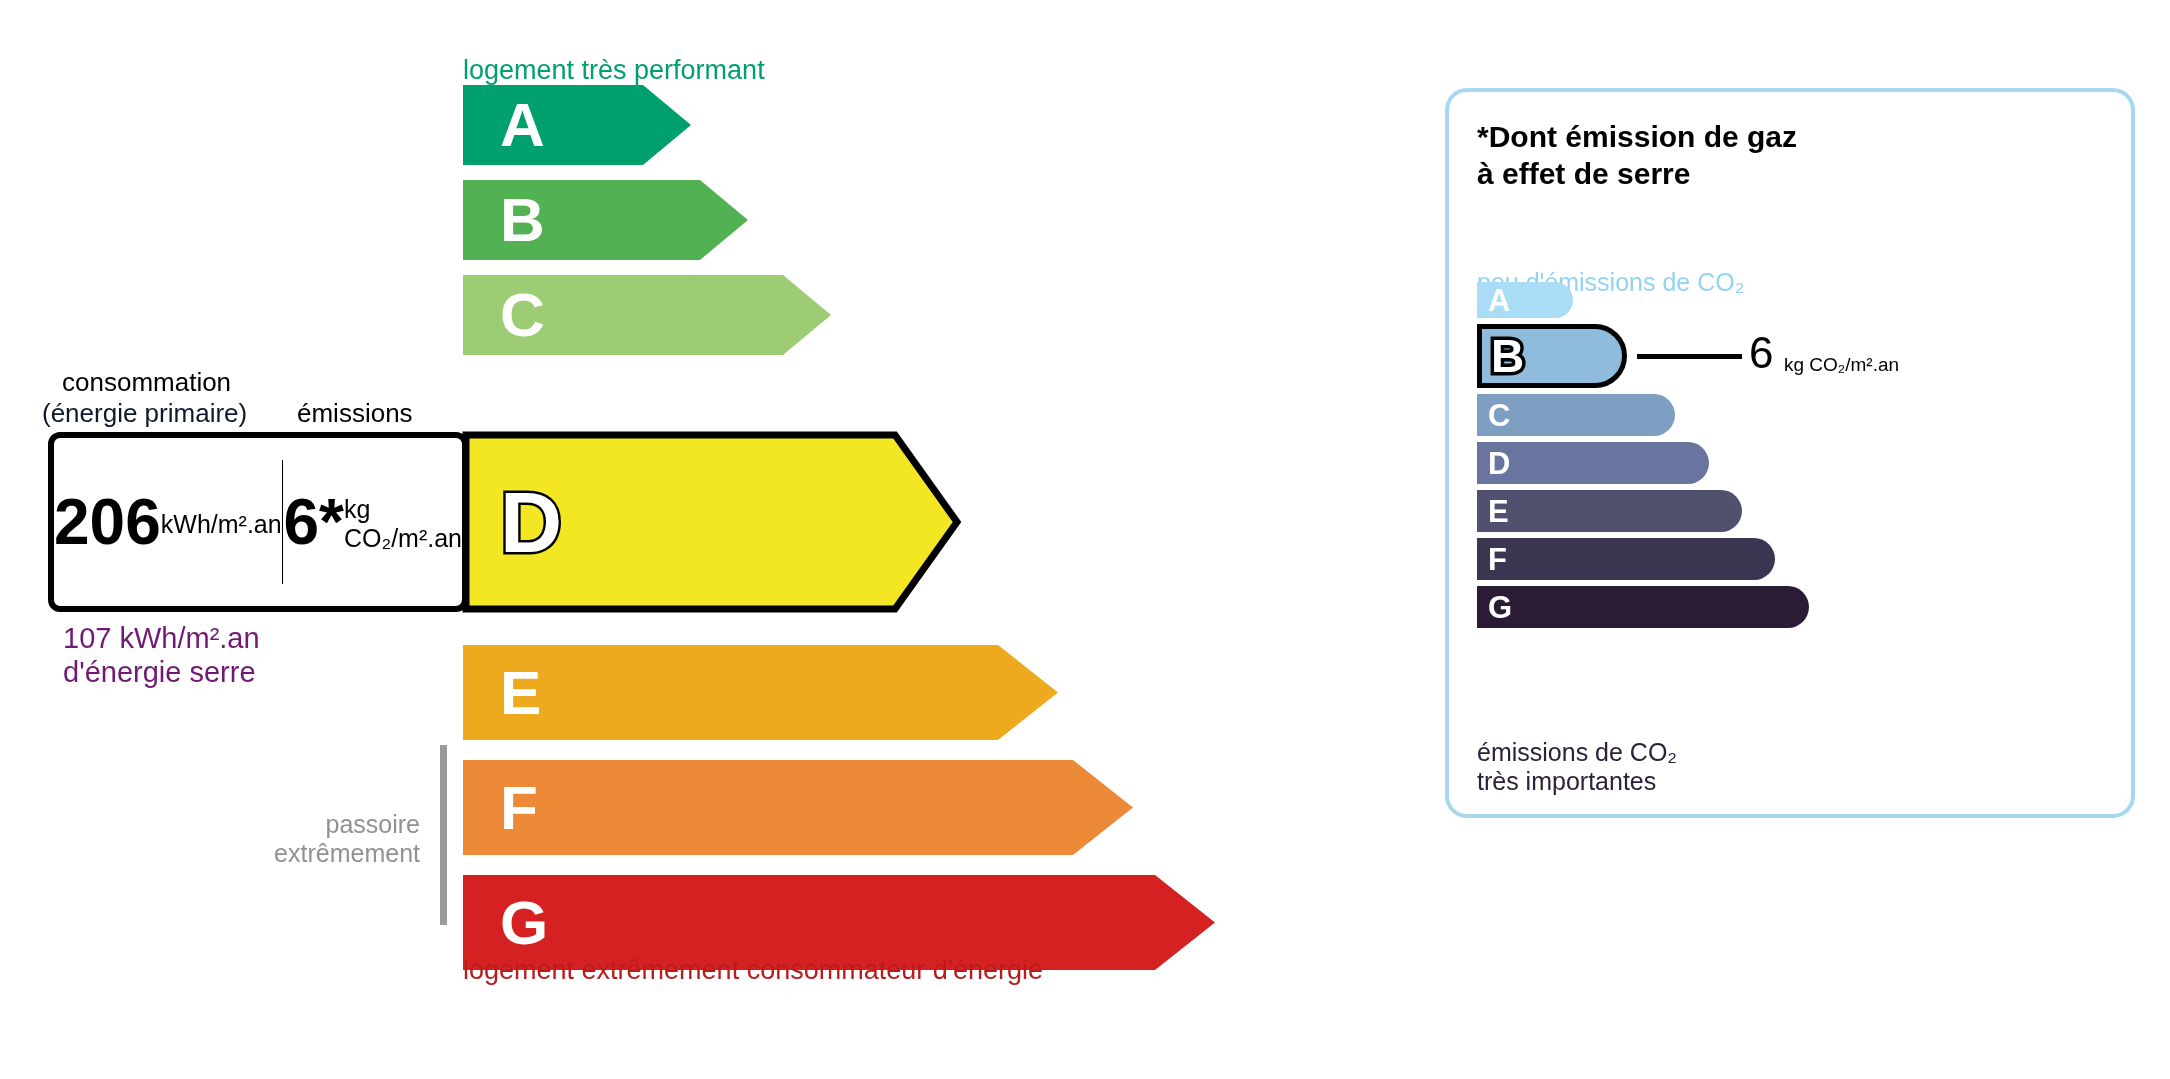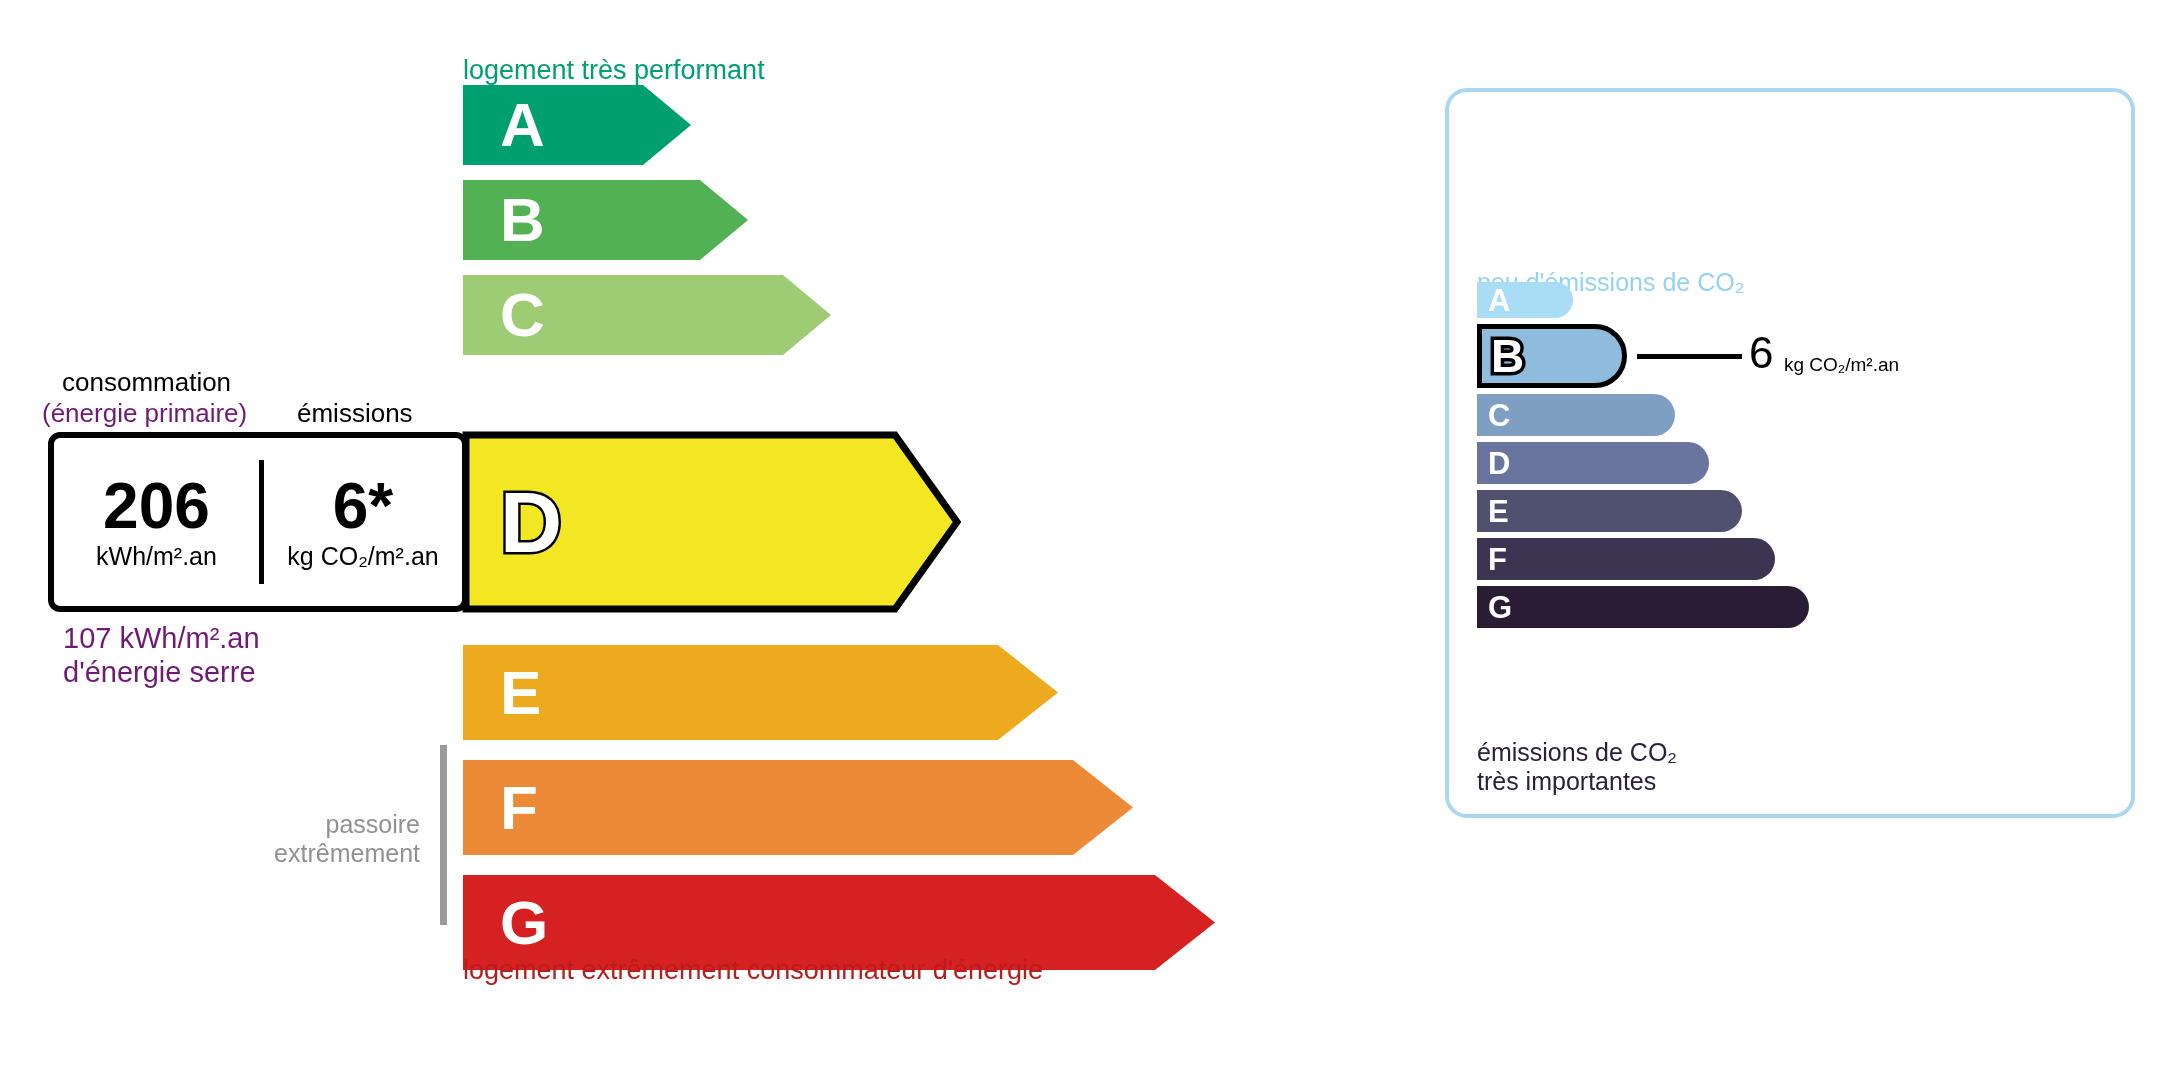--- a/index.html
+++ b/index.html
@@ -40,35 +40,35 @@
 
   
   #value-box {
     position: absolute; left: 48px; top: 432px;
     width: 420px; height: 180px;
     border: 6px solid #000; border-radius: 12px;
     background: #fff; z-index: 5;
     display: flex;
   }
   .vb-cell {
-    flex: 1; display: flex; flex-direction: column;
+    flex: 1; display: flex; flex-direction: row;
     align-items: center; justify-content: center;
   }
   .vb-cell.left { flex: 0 0 205px; }
   .vb-divider { width: 5px; background: #000; margin: 22px 0; }
   .vb-num { font-size: 64px; font-weight: bold; color: #000; line-height: 1; }
   .vb-unit { font-size: 25px; color: #000; margin-top: 4px; }
 
   .hdr-consommation {
     position: absolute; left: 62px; top: 367px;
     font-size: 26px; color: #000; white-space: nowrap;
   }
   .hdr-energie {
     position: absolute; left: 42px; top: 398px;
-    font-size: 26px; color: #701a75; white-space: nowrap;
+    font-size: 26px; color: #0f172a; white-space: nowrap;
   }
   .hdr-emissions {
     position: absolute; left: 297px; top: 398px;
     font-size: 26px; color: #000; white-space: nowrap;
   }
   .sub-final {
     position: absolute; left: 63px; top: 622px;
     font-size: 29px; color: #701a75; line-height: 1.17; white-space: nowrap;
   }
 
@@ -217,20 +217,24 @@
 
     <div class="passoire-bar"></div>
     <div class="passoire-text">
       <div>passoire</div>
       <div>extrêmement</div>
     </div>
   </div>
 
   <div id="ges-panel">
 
+    <div class="ges-title">
+      <div>*Dont émission de gaz</div>
+      <div>à effet de serre</div>
+    </div>
 
     <div class="ges-top-note">peu d'émissions de CO₂</div>
 
     <div class="ges-row" style="top:190px;height:36px;width:96px;">
       <div class="ges-bar" style="width:96px;background:#a9dcf5;"></div>
       <span class="ges-letter">A</span>
     </div>
 
     <div class="ges-row active" style="top:232px;height:64px;width:150px;">
       <div class="ges-bar" style="width:150px;background:#8fbcdd;"></div>

